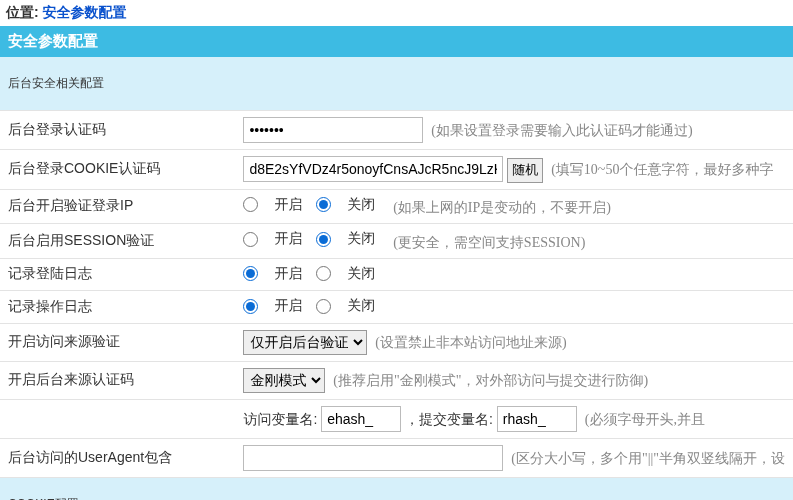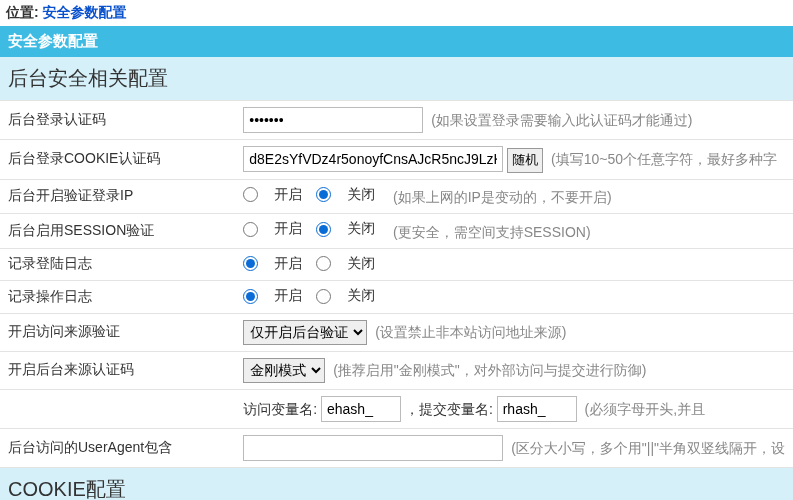--- a/index.html
+++ b/index.html
@@ -1,26 +1,26 @@
 <!DOCTYPE html>
 <html><head>
 <meta charset="utf-8">
 <style>
 * { box-sizing: border-box; margin: 0; padding: 0; }
 body { font-family: Arial, "Microsoft YaHei", sans-serif; font-size: 14px; color: #333; background: #fff; width: 793px; }
 .breadcrumb { padding: 4px 6px; font-size: 14px; font-weight: bold; }
 .breadcrumb a { color: #0a52cd; text-decoration: none; }
 .section-header { background: #3dbbe3; color: #fff; padding: 6px 8px; font-size: 15px; font-weight: bold; }
-.subsection { background: #d6f0fa; padding: 8px 8px; font-size: 20px; color: #333; }
+.subsection { background: #d6f0fa; padding: 18px 8px; font-size: 12px; color: #333; }
 table { width: 100%; border-collapse: collapse; }
 tr { border-bottom: 1px solid #e3e3e3; }
 td { padding: 6px 8px; vertical-align: middle; white-space: nowrap; }
 td.label { width: 245px; color: #333; }
 td.field { }
-.hint { color: #888; margin-left: 4px; }
+.hint { color: #888; margin-left: 4px; font-family: Liberation Serif, serif; }
 input[type="text"], input[type="password"] { border: 1px solid #bbb; padding: 3px 5px; font-size: 14px; height: 26px; background: #fff; }
 input.pwd { width: 180px; }
 input.ck { width: 260px; }
 input.small { width: 80px; }
 input.ua { width: 260px; }
 select { border: 1px solid #999; padding: 2px 2px; font-size: 14px; height: 25px; background: #efefef; }
 button.rnd { border: 1px solid #999; background: #efefef; padding: 2px 4px; font-size: 13px; cursor: pointer; height: 25px; }
 .radio-wrap { display: inline-flex; align-items: center; gap: 16px; margin-right: 10px; }
 input[type="radio"] { width: 15px; height: 15px; accent-color: #0a6cd6; }
 .highlight-cell { padding: 4px 8px; }

